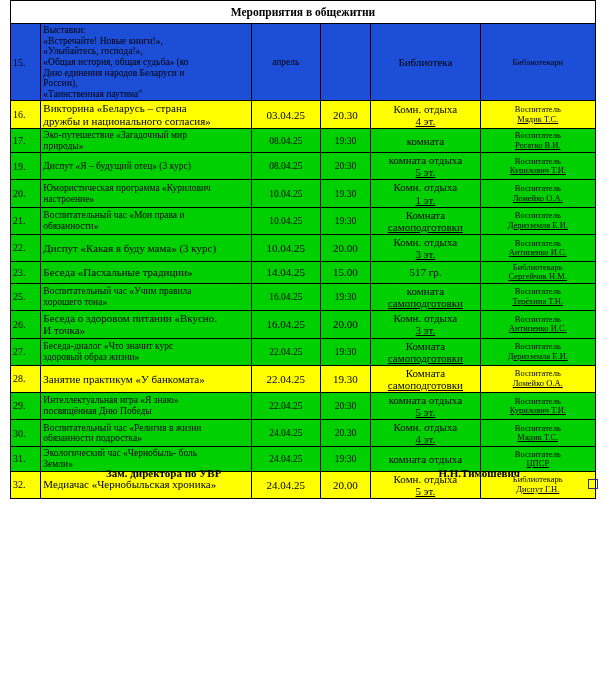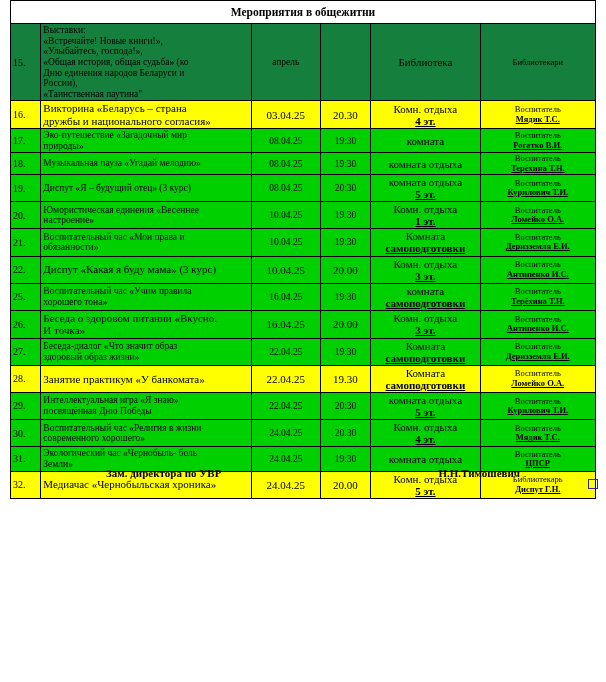--- a/index.html
+++ b/index.html
@@ -65,25 +65,24 @@
     font-size: 11px;
     line-height: 1.1;
   }
   .resp {
     text-align: center;
     font-size: 8.5px;
     line-height: 1.1;
   }
   .resp .nm, .place .u, .ev .u {
     text-decoration: underline;
-    font-weight: bold;
   }
 
   
-  .bg-cyan   { background: #15803d; }
+  .bg-cyan   { background: #1d4ed8; }
   .bg-green  { background: #00d000; }
   .bg-yellow { background: #ffff00; }
 
   .big { font-size: 11px; }
 
   .footer {
     position: absolute;
     left: 0;
     right: 0;
     bottom: 14px;
@@ -171,54 +170,39 @@
           <td class="time bg-green">19:30</td>
           <td class="place bg-green">
             <span class="ev-line">комната</span>
           </td>
           <td class="resp bg-green">
             <span class="ev-line">Воспитатель</span>
             <span class="ev-line nm">Рогатко В.И.</span>
           </td>
         </tr>
         <tr>
-          <td class="num bg-green">18.</td>
-          <td class="ev bg-green">
-            <span class="ev-line">Музыкальная пауза «Угадай мелодию»</span>
-          </td>
-          <td class="date bg-green">08.04.25</td>
-          <td class="time bg-green">19:30</td>
-          <td class="place bg-green">
-            <span class="ev-line">комната отдыха</span>
-          </td>
-          <td class="resp bg-green">
-            <span class="ev-line">Воспитатель</span>
-            <span class="ev-line nm">Терёхина Т.Н.</span>
-          </td>
-        </tr>
-        <tr>
           <td class="num bg-green">19.</td>
           <td class="ev bg-green">
             <span class="ev-line">Диспут «Я – будущий отец» (3 курс)</span>
           </td>
           <td class="date bg-green">08.04.25</td>
           <td class="time bg-green">20:30</td>
           <td class="place bg-green">
             <span class="ev-line">комната отдыха</span>
             <span class="ev-line u">5 эт.</span>
           </td>
           <td class="resp bg-green">
             <span class="ev-line">Воспитатель</span>
             <span class="ev-line nm">Курилович Т.И.</span>
           </td>
         </tr>
         <tr>
           <td class="num bg-green">20.</td>
           <td class="ev bg-green">
-            <span class="ev-line">Юмористическая единения «Весеннее</span>
+            <span class="ev-line">Юмористическая программа «Курилович</span>
             <span class="ev-line">настроение»</span>
           </td>
           <td class="date bg-green">10.04.25</td>
           <td class="time bg-green">19.30</td>
           <td class="place bg-green">
             <span class="ev-line">Комн. отдыха</span>
             <span class="ev-line u">1 эт.</span>
           </td>
           <td class="resp bg-green">
             <span class="ev-line">Воспитатель</span>
@@ -249,20 +233,35 @@
           </td>
           <td class="date bg-green big">10.04.25</td>
           <td class="time bg-green big">20.00</td>
           <td class="place bg-green">
             <span class="ev-line">Комн. отдыха</span>
             <span class="ev-line u">3 эт.</span>
           </td>
           <td class="resp bg-green">
             <span class="ev-line">Воспитатель</span>
             <span class="ev-line nm">Антипенко И.С.</span>
+          </td>
+        </tr>
+        <tr>
+          <td class="num bg-green">23.</td>
+          <td class="ev bg-green big">
+            <span class="ev-line">Беседа «Пасхальные традиции»</span>
+          </td>
+          <td class="date bg-green big">14.04.25</td>
+          <td class="time bg-green big">15.00</td>
+          <td class="place bg-green">
+            <span class="ev-line">517 гр.</span>
+          </td>
+          <td class="resp bg-green">
+            <span class="ev-line">Библиотекарь</span>
+            <span class="ev-line nm">Сергейчик Н.М.</span>
           </td>
         </tr>
         <tr>
           <td class="num bg-green">25.</td>
           <td class="ev bg-green">
             <span class="ev-line">Воспитательный час «Учим правила</span>
             <span class="ev-line">хорошего тона»</span>
           </td>
           <td class="date bg-green">16.04.25</td>
           <td class="time bg-green">19:30</td>
@@ -288,21 +287,21 @@
             <span class="ev-line u">3 эт.</span>
           </td>
           <td class="resp bg-green">
             <span class="ev-line">Воспитатель</span>
             <span class="ev-line nm">Антипенко И.С.</span>
           </td>
         </tr>
         <tr>
           <td class="num bg-green">27.</td>
           <td class="ev bg-green">
-            <span class="ev-line">Беседа-диалог «Что значит образ</span>
+            <span class="ev-line">Беседа-диалог «Что значит курс</span>
             <span class="ev-line">здоровый образ жизни»</span>
           </td>
           <td class="date bg-green">22.04.25</td>
           <td class="time bg-green">19:30</td>
           <td class="place bg-green">
             <span class="ev-line">Комната</span>
             <span class="ev-line u">самоподготовки</span>
           </td>
           <td class="resp bg-green">
             <span class="ev-line">Воспитатель</span>
@@ -339,21 +338,21 @@
           </td>
           <td class="resp bg-green">
             <span class="ev-line">Воспитатель</span>
             <span class="ev-line nm">Курилович Т.И.</span>
           </td>
         </tr>
         <tr>
           <td class="num bg-green">30.</td>
           <td class="ev bg-green">
             <span class="ev-line">Воспитательный час «Религия в жизни</span>
-            <span class="ev-line">современного хорошего»</span>
+            <span class="ev-line">обязанности подростка»</span>
           </td>
           <td class="date bg-green">24.04.25</td>
           <td class="time bg-green">20.30</td>
           <td class="place bg-green">
             <span class="ev-line">Комн. отдыха</span>
             <span class="ev-line u">4 эт.</span>
           </td>
           <td class="resp bg-green">
             <span class="ev-line">Воспитатель</span>
             <span class="ev-line nm">Мядик Т.С.</span>

